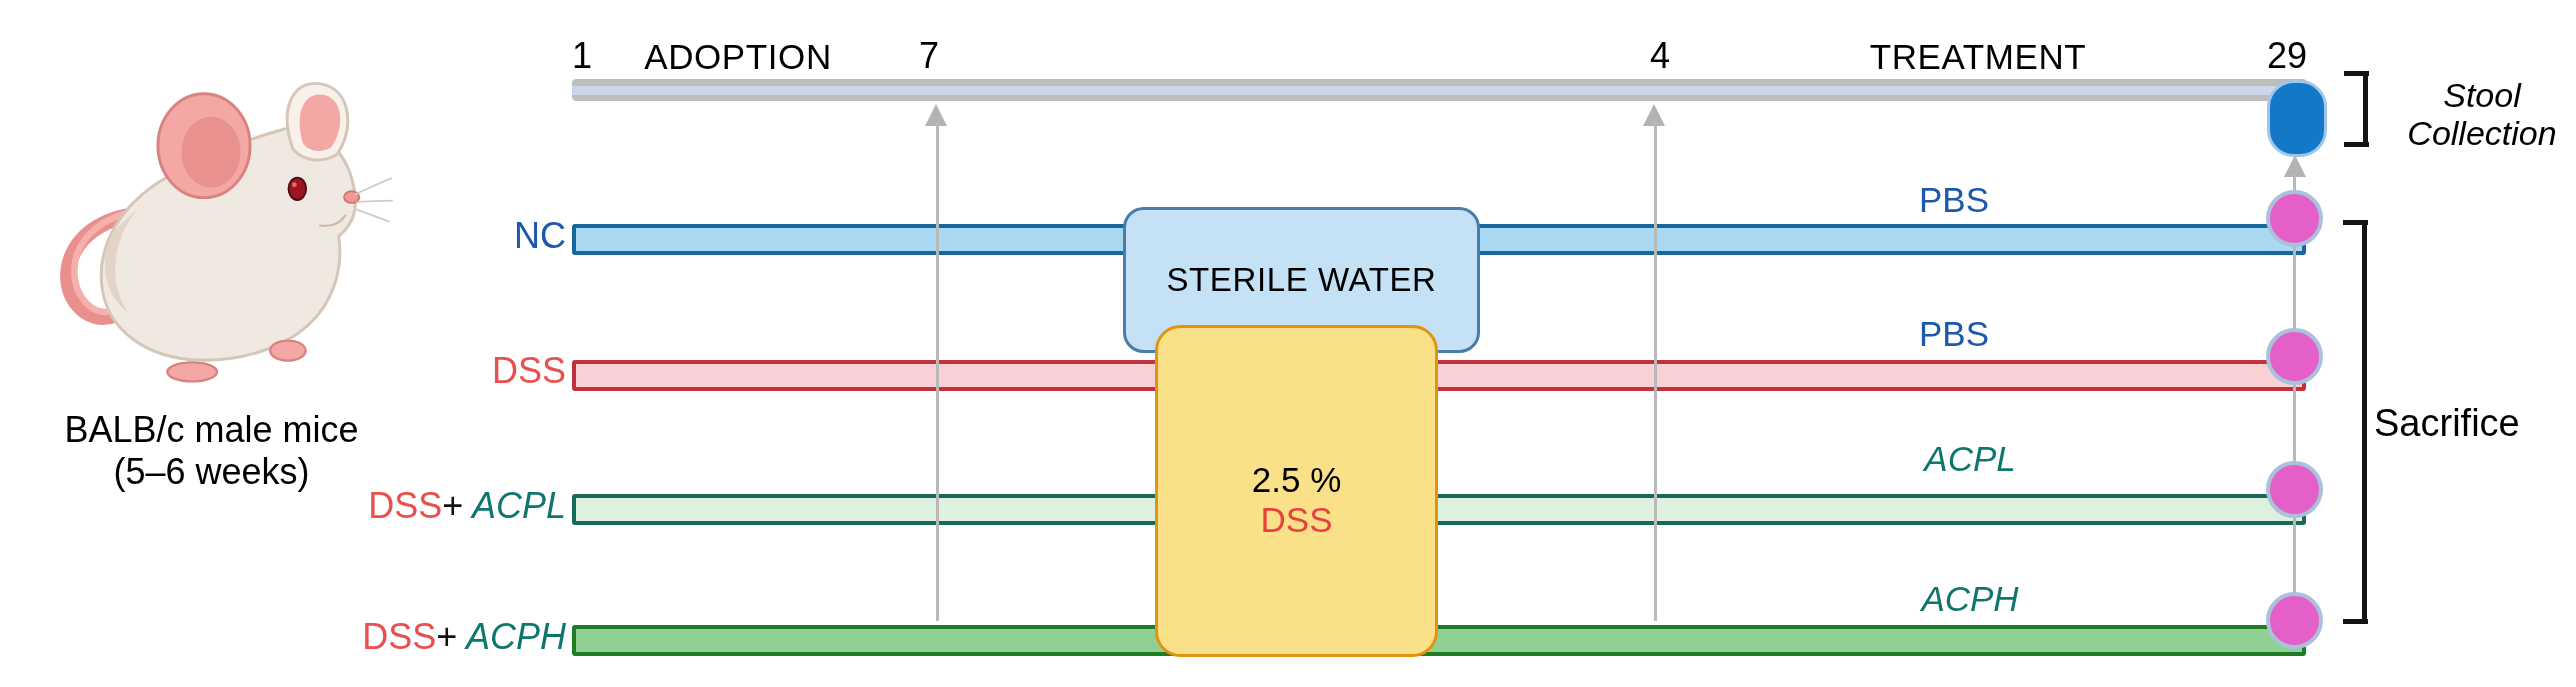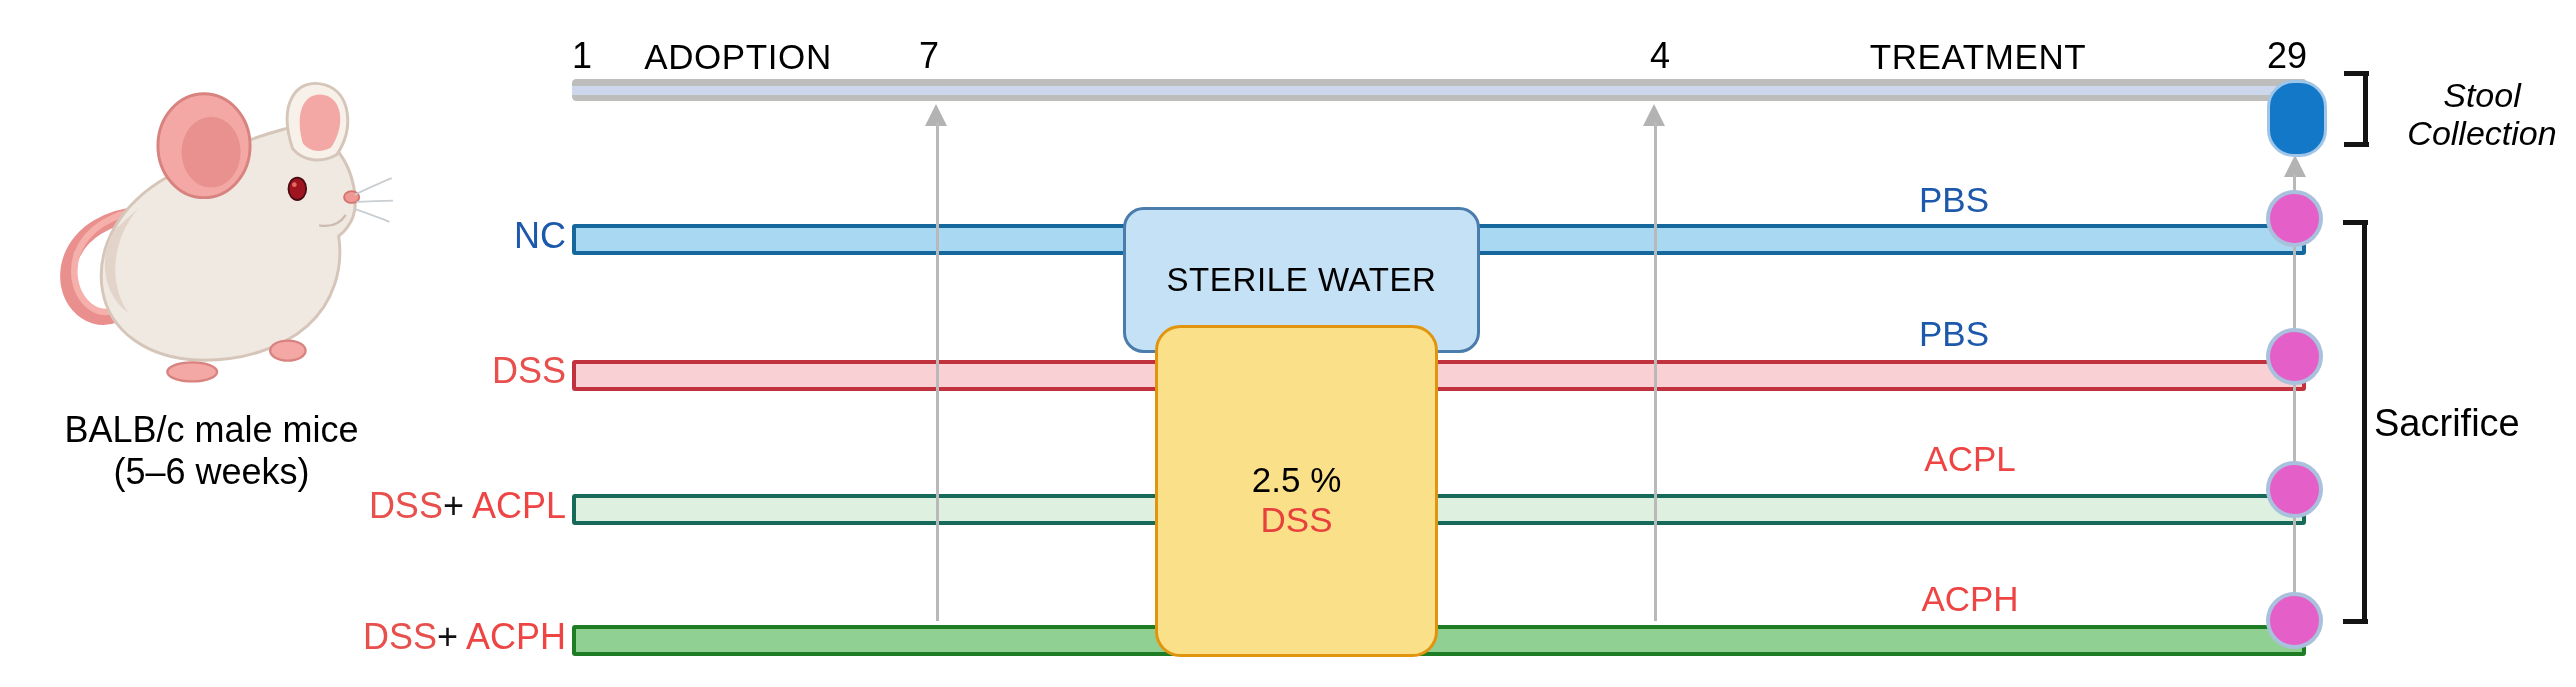--- a/index.html
+++ b/index.html
@@ -14,21 +14,21 @@
     left:572px;top:79px;width:1735px;height:22.4px;border-radius:4.2px;z-index:2;
     background:linear-gradient(to bottom,#bdbdbb 0 7.3px,#cdd7eb 7.3px 15.7px,#bdbdbb 15.7px 22.4px);
   }
   .tube{left:572px;width:1726px;height:23px;border-radius:3px;z-index:2;border:4.8px solid;}
   .tube.nc  {border-color:#16689c;background:#a9d9f2;}
   .tube.dss {border-color:#c2323e;background:#f9d0d3;}
   .tube.acpl{border-color:#17695a;background:#def0e0;}
   .tube.acph{border-color:#1e7d24;background:#90d092;}
   .row-label{left:327px;width:239px;text-align:right;font-size:36px;line-height:38px;white-space:pre;z-index:6;}
   .treat{width:182px;text-align:center;font-size:35px;line-height:35px;z-index:6;}
-  .c-blue{color:#1c58ab;} .c-red{color:#e8504d;} .c-green{color:#ef4444;} .c-black{color:#111;}
+  .c-blue{color:#1c58ab;} .c-red{color:#e8504d;} .c-green{color:#0f766e;font-style:italic;} .c-black{color:#111;}
   .arrow-line{width:3px;background:#b9b9b9;z-index:3;}
   .arrow-head{width:0;height:0;border-left:11px solid transparent;border-right:11px solid transparent;
               border-bottom:22px solid #b3b3b3;z-index:3;}
   .box{z-index:4;display:flex;align-items:center;justify-content:center;text-align:center;}
   .water-box{left:1123px;top:163px;width:351px;height:140px;border-radius:20.6px;
              background:#c4e1f6;border:3.6px solid #4a7cac;font-size:33px;letter-spacing:0.6px;margin-top:44px;}
   .dss-box{left:1155px;top:325px;width:277px;height:326px;border-radius:25.4px;
            background:#fae189;border:3.6px solid #e1950f;flex-direction:column;font-size:35px;line-height:40px;}
   .dss-box .ln2{color:#e8403c;}
   .capsule{left:2267px;top:80px;width:54px;height:71px;border-radius:27px;

